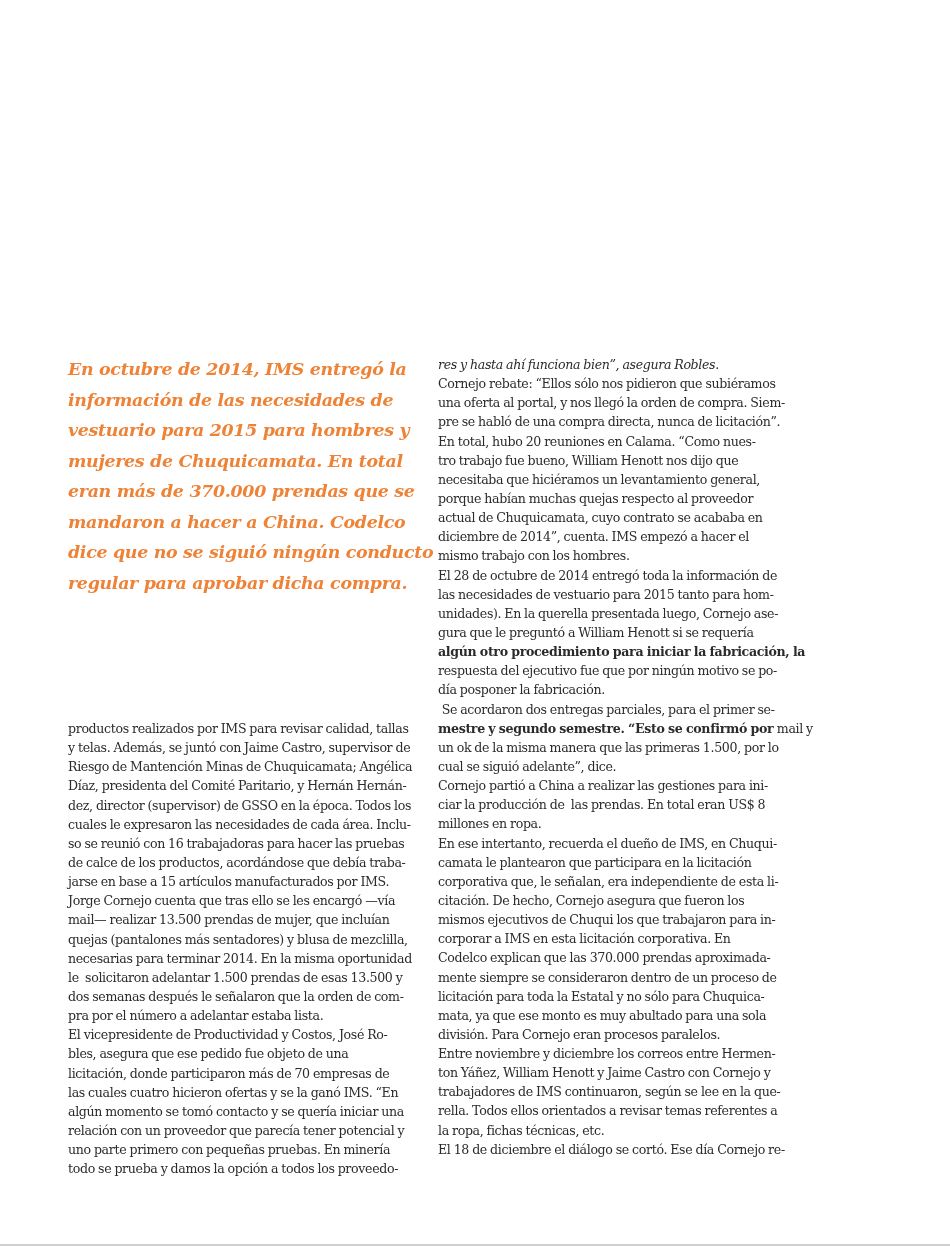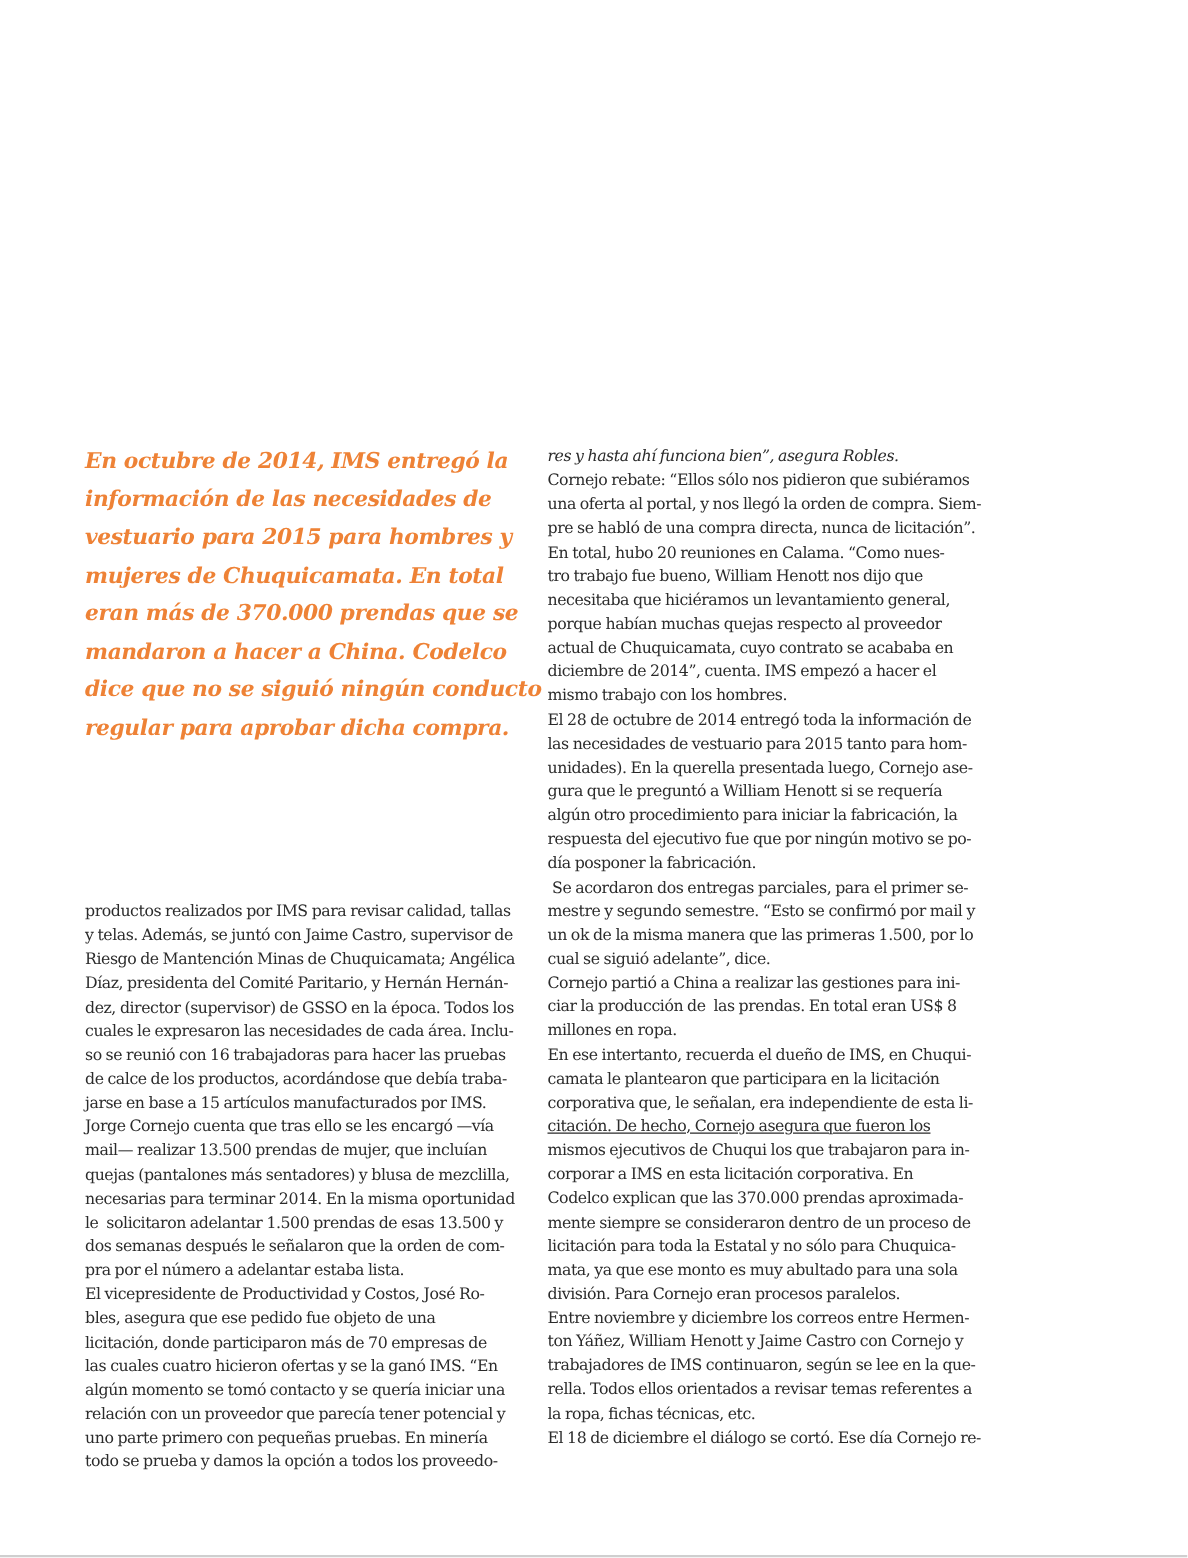--- a/index.html
+++ b/index.html
@@ -144,34 +144,34 @@
       <span class="line"><span style="white-space: pre;">tro trabajo fue bueno, William Henott nos dijo que</span></span>
       <span class="line"><span style="white-space: pre;">necesitaba que hiciéramos un levantamiento general,</span></span>
       <span class="line"><span style="white-space: pre;">porque habían muchas quejas respecto al proveedor</span></span>
       <span class="line"><span style="white-space: pre;">actual de Chuquicamata, cuyo contrato se acababa en</span></span>
       <span class="line"><span style="white-space: pre;">diciembre de 2014”, cuenta. IMS empezó a hacer el</span></span>
       <span class="line"><span style="white-space: pre;">mismo trabajo con los hombres.</span></span>
       <span class="line"><span style="white-space: pre;">El 28 de octubre de 2014 entregó toda la información de</span></span>
       <span class="line"><span style="white-space: pre;">las necesidades de vestuario para 2015 tanto para hom-</span></span>
       <span class="line"><span style="white-space: pre;">unidades). En la querella presentada luego, Cornejo ase-</span></span>
       <span class="line"><span style="white-space: pre;">gura que le preguntó a William Henott si se requería</span></span>
-      <span class="line"><span style="white-space: pre;">algún otro procedimiento para iniciar la fabricación, la</span></span>
+      <span class="line"><span style="white-space: pre; font-weight: bold;">algún otro procedimiento para iniciar la fabricación, la</span></span>
       <span class="line"><span style="white-space: pre;">respuesta del ejecutivo fue que por ningún motivo se po-</span></span>
       <span class="line"><span style="white-space: pre;">día posponer la fabricación.</span></span>
       <span class="line"><span style="white-space: pre;"> Se acordaron dos entregas parciales, para el primer se-</span></span>
-      <span class="line"><span style="white-space: pre;">mestre y segundo semestre. “Esto se confirmó por </span><span class="it">mail</span><span style="white-space: pre;"> y</span></span>
+      <span class="line"><span style="white-space: pre; font-weight: bold;">mestre y segundo semestre. “Esto se confirmó por </span><span class="it">mail</span><span style="white-space: pre;"> y</span></span>
       <span class="line"><span style="white-space: pre;">un ok de la misma manera que las primeras 1.500, por lo</span></span>
       <span class="line"><span style="white-space: pre;">cual se siguió adelante”, dice.</span></span>
       <span class="line"><span style="white-space: pre;">Cornejo partió a China a realizar las gestiones para ini-</span></span>
       <span class="line"><span style="white-space: pre;">ciar la producción de  las prendas. En total eran US$ 8</span></span>
       <span class="line"><span style="white-space: pre;">millones en ropa.</span></span>
       <span class="line"><span style="white-space: pre;">En ese intertanto, recuerda el dueño de IMS, en Chuqui-</span></span>
       <span class="line"><span style="white-space: pre;">camata le plantearon que participara en la licitación</span></span>
       <span class="line"><span style="white-space: pre;">corporativa que, le señalan, era independiente de esta li-</span></span>
-      <span class="line"><span style="white-space: pre; text-decoration: underline;">citación. De hecho, Cornejo asegura que fueron los</span></span>
+      <span class="line"><span style="white-space: pre;">citación. De hecho, Cornejo asegura que fueron los</span></span>
       <span class="line"><span style="white-space: pre;">mismos ejecutivos de Chuqui los que trabajaron para in-</span></span>
       <span class="line"><span style="white-space: pre;">corporar a IMS en esta licitación corporativa. En</span></span>
       <span class="line"><span style="white-space: pre;">Codelco explican que las 370.000 prendas aproximada-</span></span>
       <span class="line"><span style="white-space: pre;">mente siempre se consideraron dentro de un proceso de</span></span>
       <span class="line"><span style="white-space: pre;">licitación para toda la Estatal y no sólo para Chuquica-</span></span>
       <span class="line"><span style="white-space: pre;">mata, ya que ese monto es muy abultado para una sola</span></span>
       <span class="line"><span style="white-space: pre;">división. Para Cornejo eran procesos paralelos.</span></span>
       <span class="line"><span style="white-space: pre;">Entre noviembre y diciembre los correos entre Hermen-</span></span>
       <span class="line"><span style="white-space: pre;">ton Yáñez, William Henott y Jaime Castro con Cornejo y</span></span>
       <span class="line"><span style="white-space: pre;">trabajadores de IMS continuaron, según se lee en la que-</span></span>

